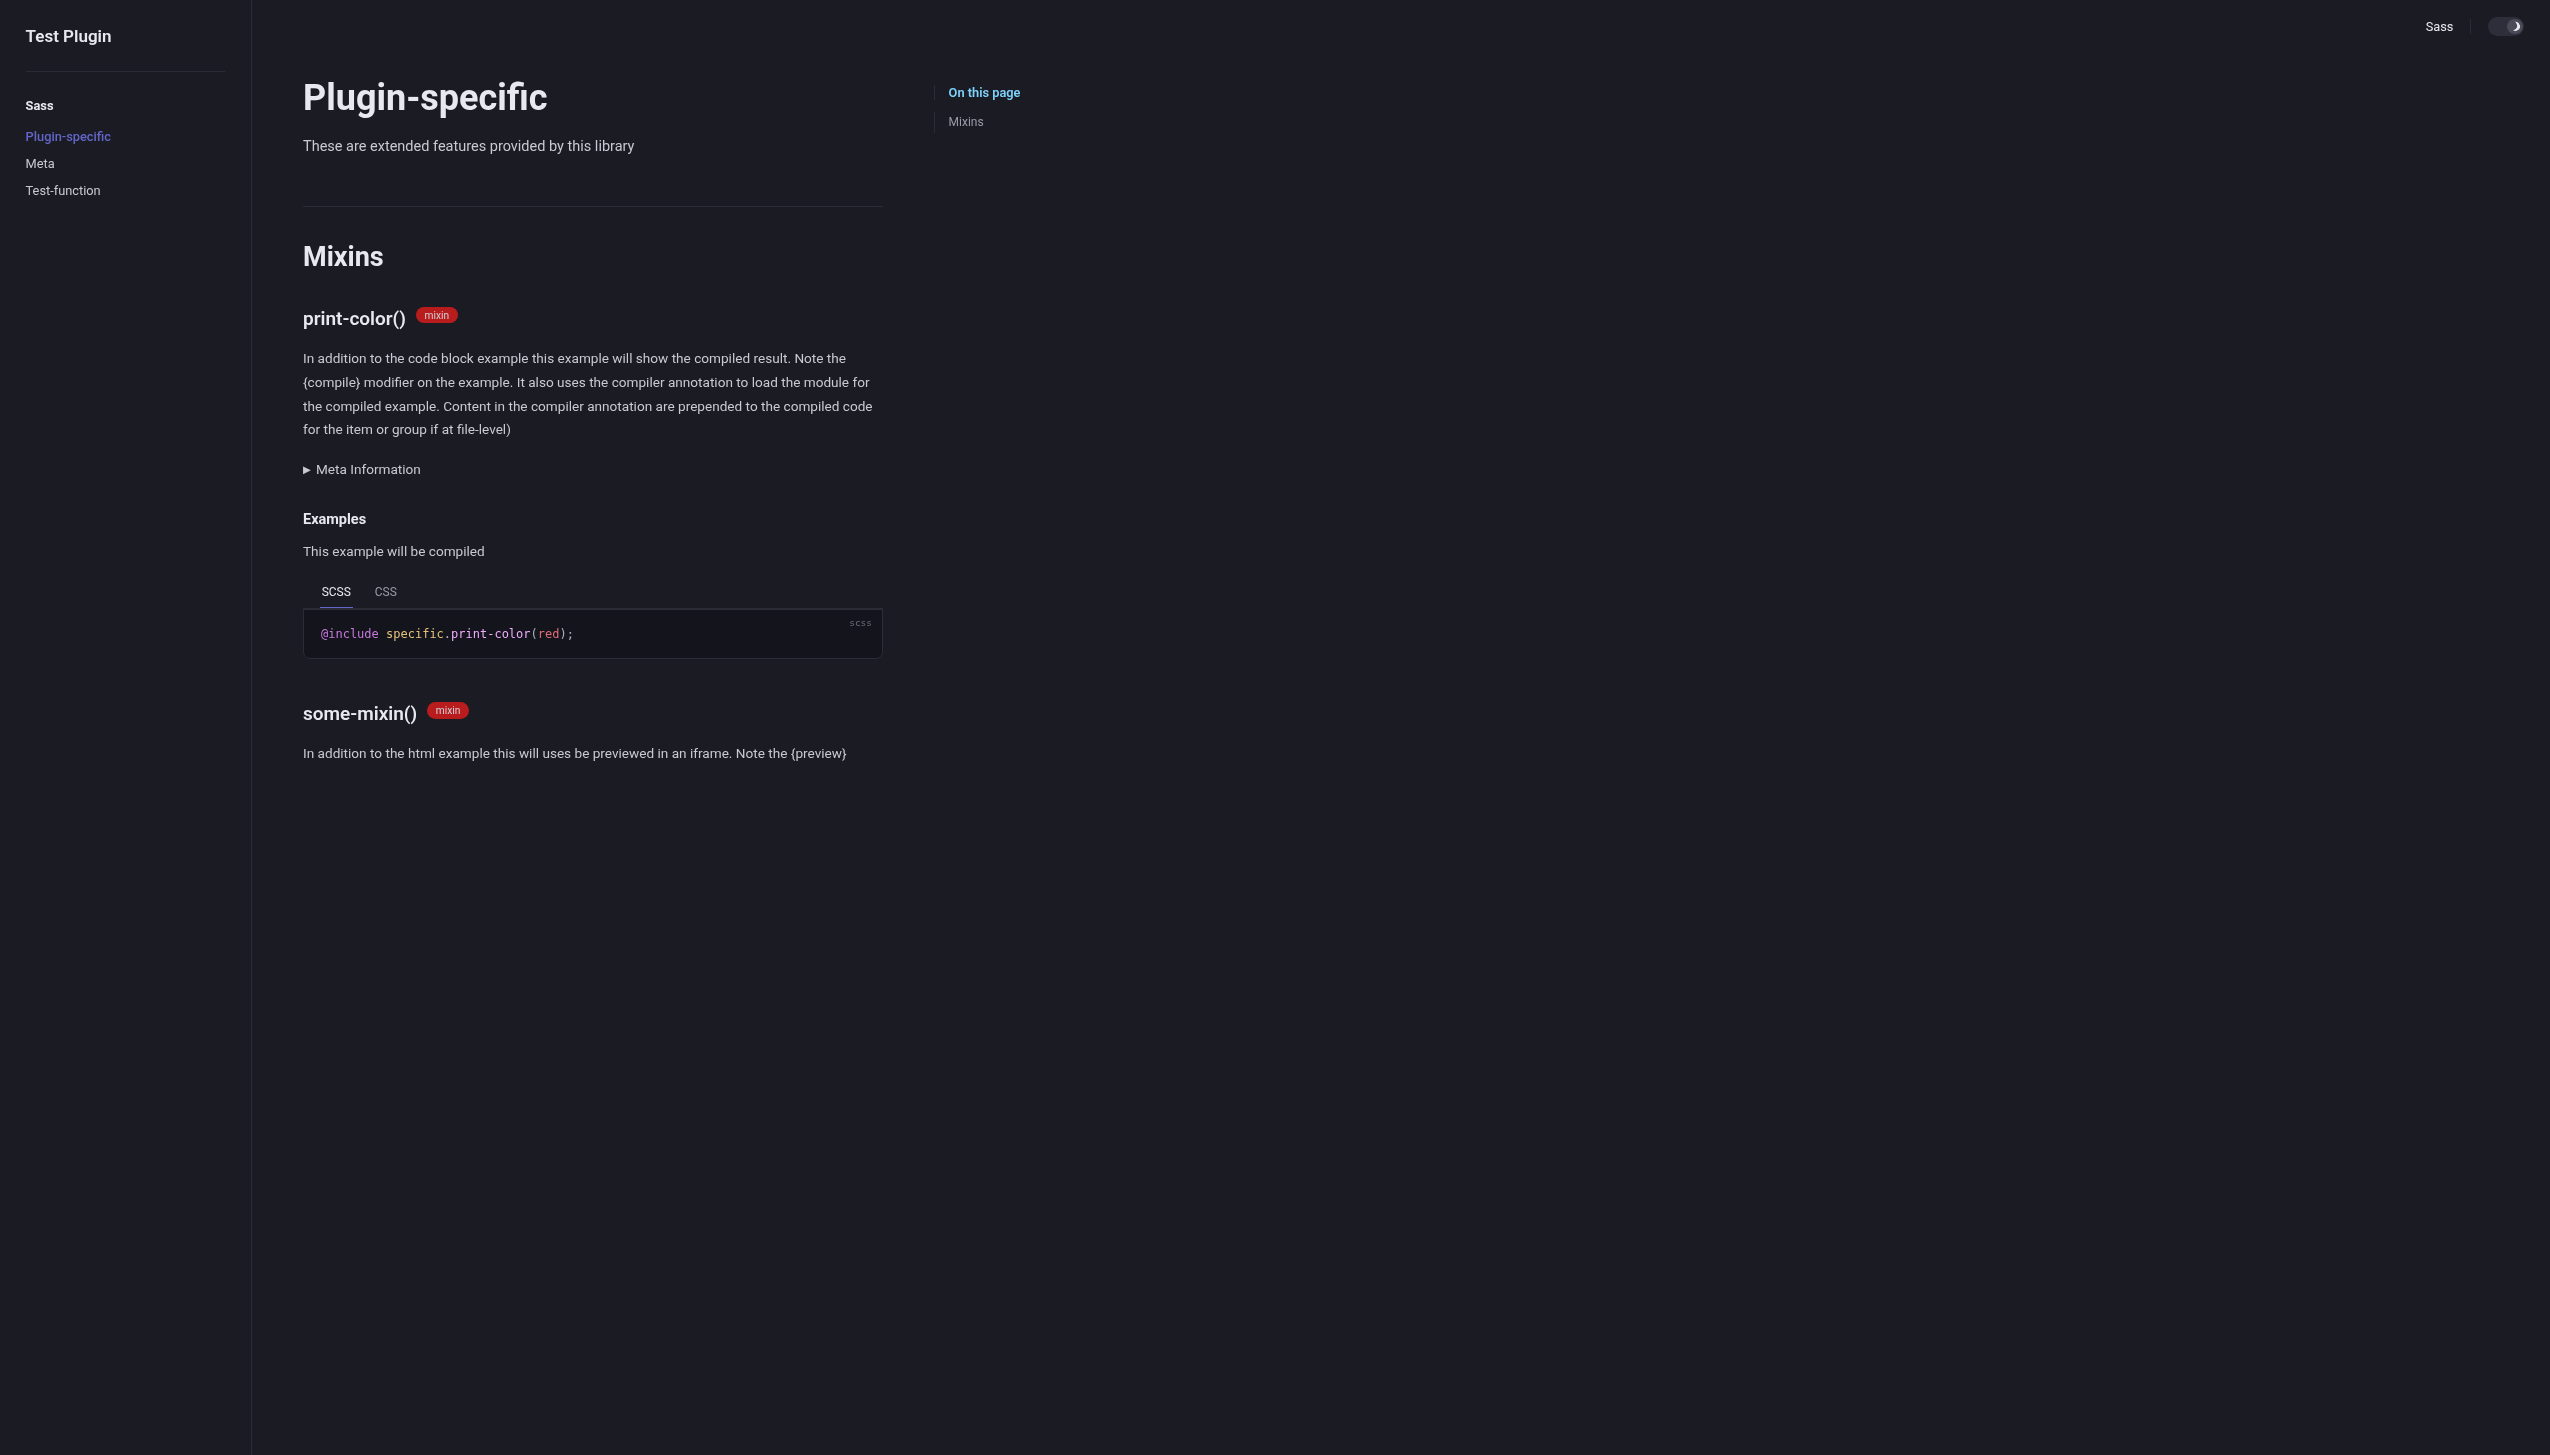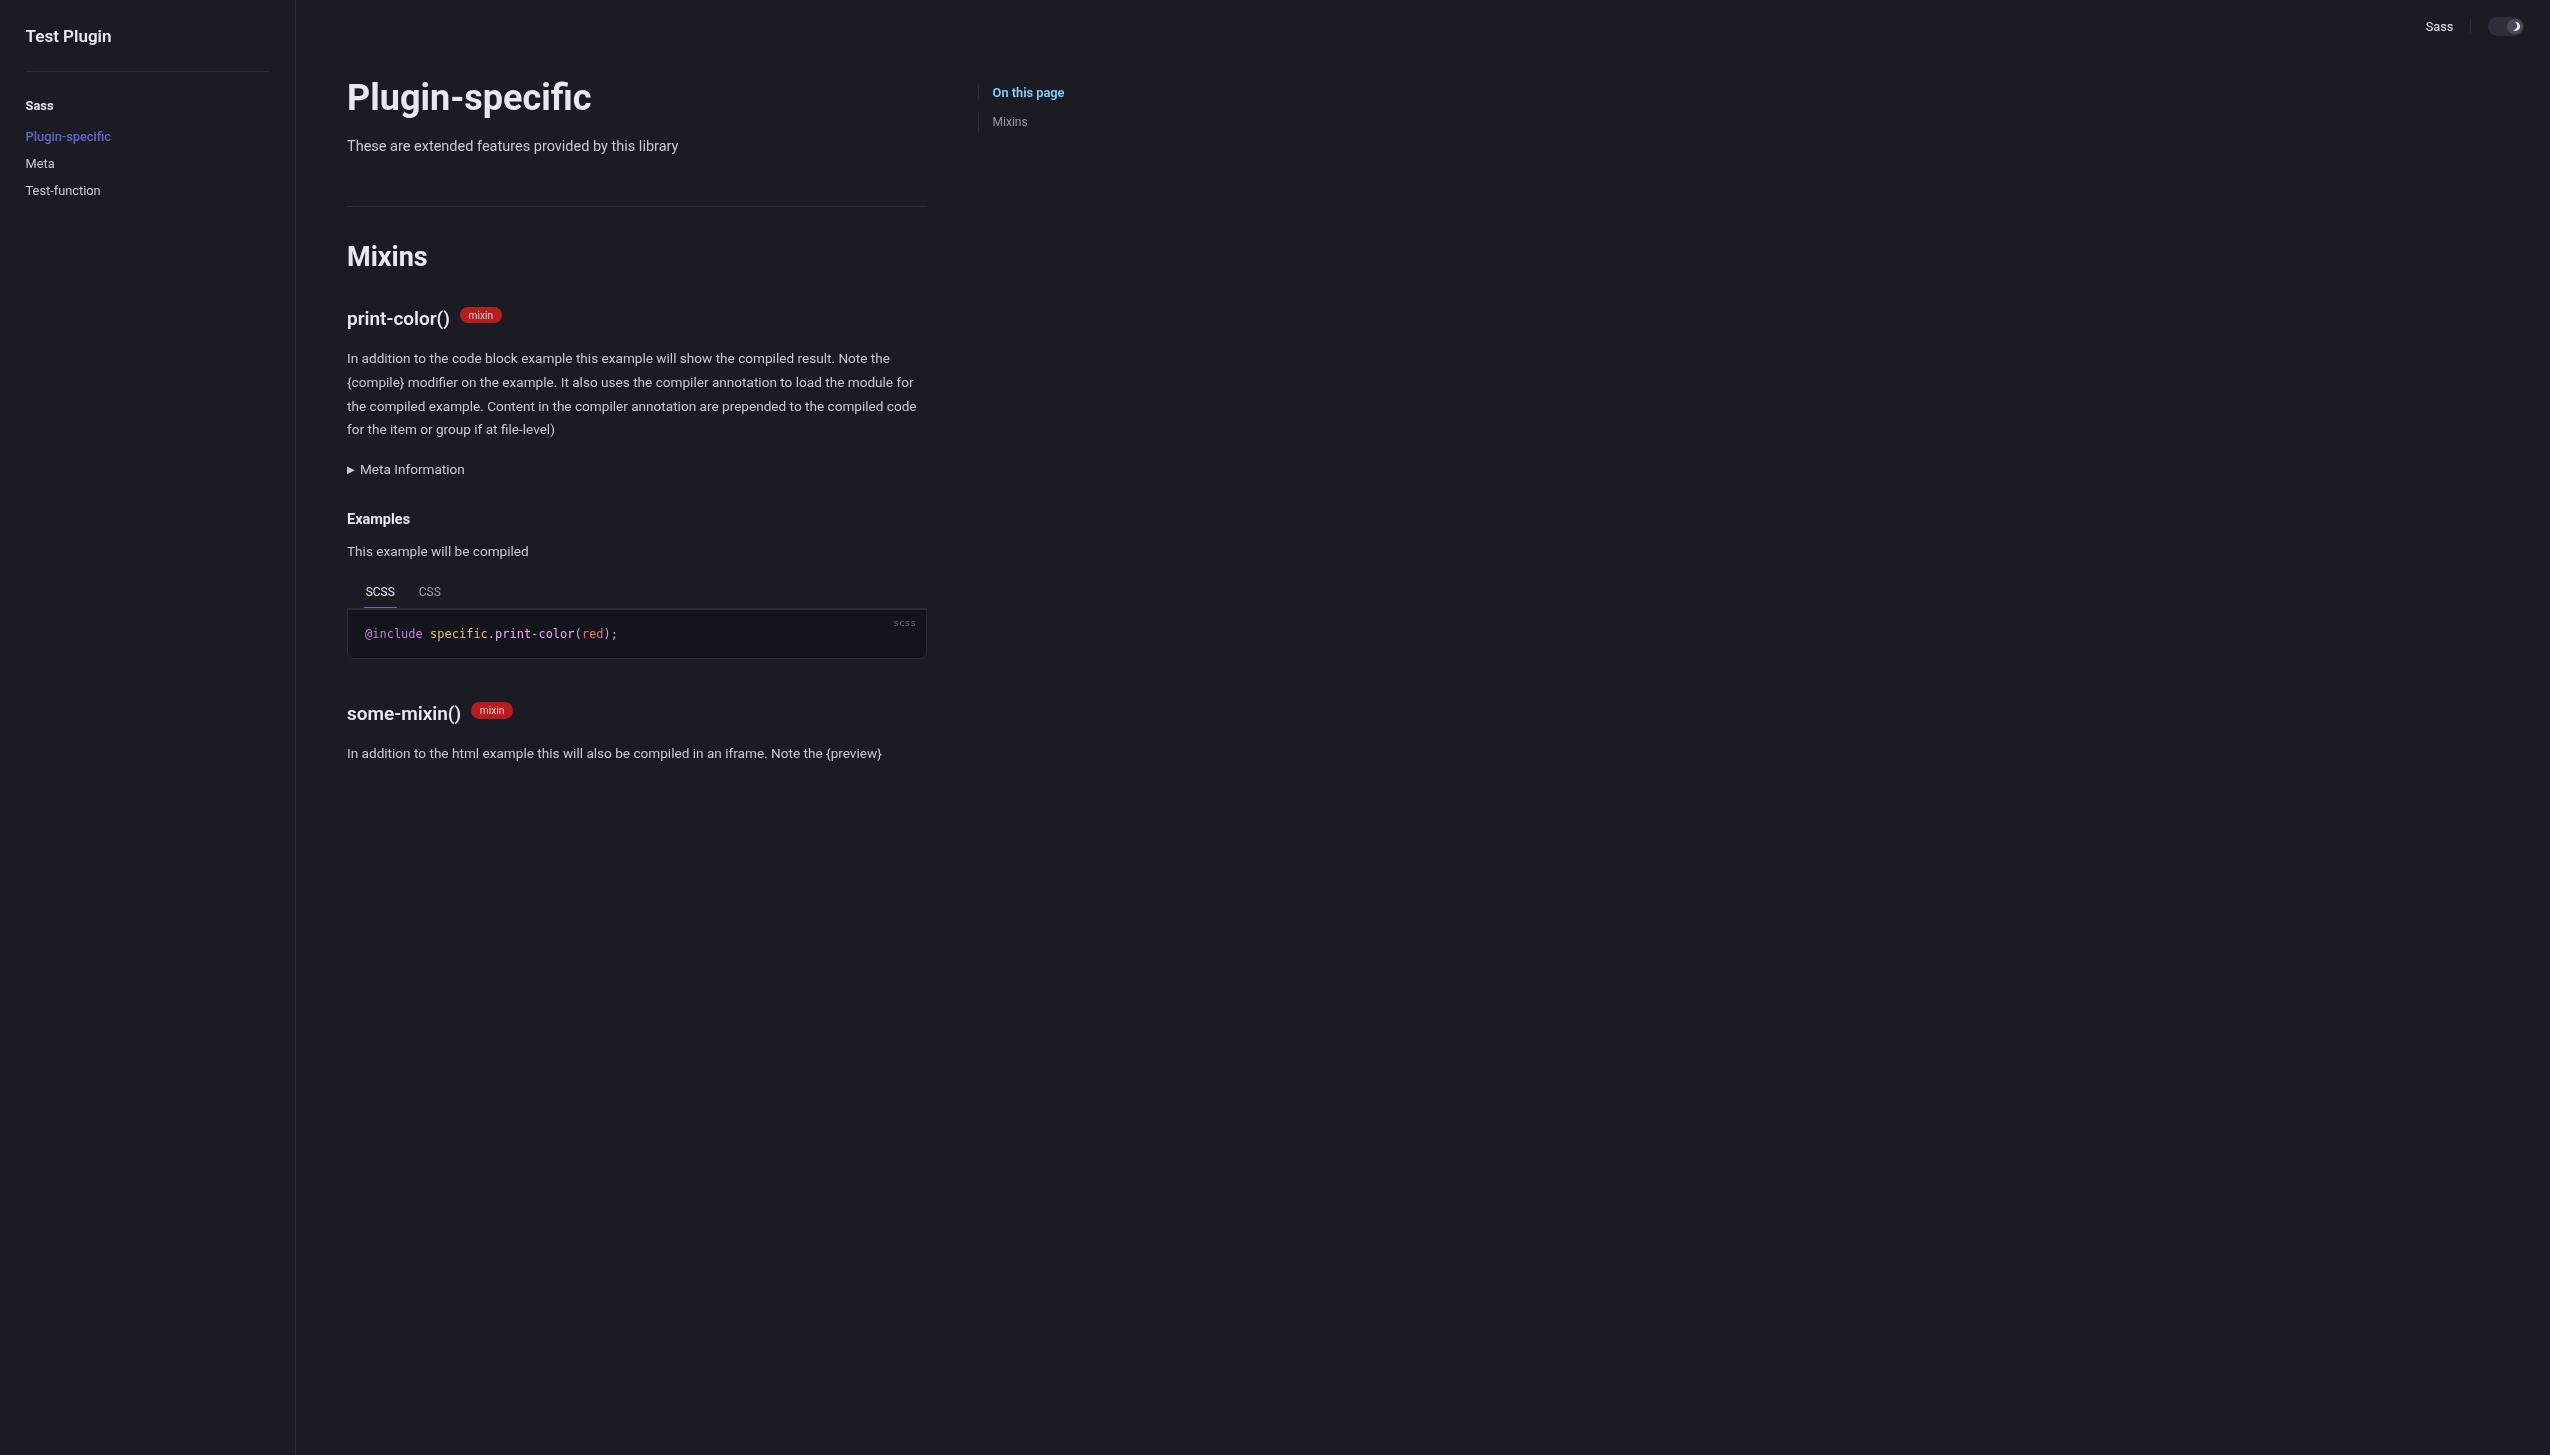--- a/index.html
+++ b/index.html
@@ -4,21 +4,21 @@
   <style>
     * { margin: 0; padding: 0; box-sizing: border-box; }
     body {
       font-family: -apple-system, BlinkMacSystemFont, "Segoe UI", Roboto, sans-serif;
       background: #1a1b23;
       color: #c8c9d1;
       min-height: 100vh;
       display: flex;
     }
     .sidebar {
-      width: 296px;
+      width: 252px;
       padding: 25.6px 25.6px;
       border-right: 0.9px solid #2b2c36;
       background: #1a1b23;
     }
     .site-title {
       font-size: 17px;
       font-weight: 600;
       color: #e8e9f0;
       margin-bottom: 25.6px;
       padding-bottom: 25.6px;
@@ -256,21 +256,21 @@
       <span class="code-lang">scss</span>
       <span class="tok-at">@include</span>
       <span> </span>
       <span class="tok-mod">specific</span><span class="tok-punc">.</span><span class="tok-fn">print-color</span><span class="tok-punc">(</span><span class="tok-val">red</span><span class="tok-punc">);</span>
     </div>
 
     <div class="item-header">
       <span class="item-name">some-mixin()</span>
       <span class="badge">mixin</span>
     </div>
-    <p class="item-desc">In addition to the html example this will also be compiled in an iframe. Note the {preview}</p>
+    <p class="item-desc">In addition to the html example this will uses be previewed in an iframe. Note the {preview}</p>
   </main>
 
   <aside class="right-panel">
     <div class="toc-title">On this page</div>
     <div class="toc-item">Mixins</div>
   </aside>
 </div>
 
 <div class="topbar">
   <span class="topbar-label">Sass</span>

